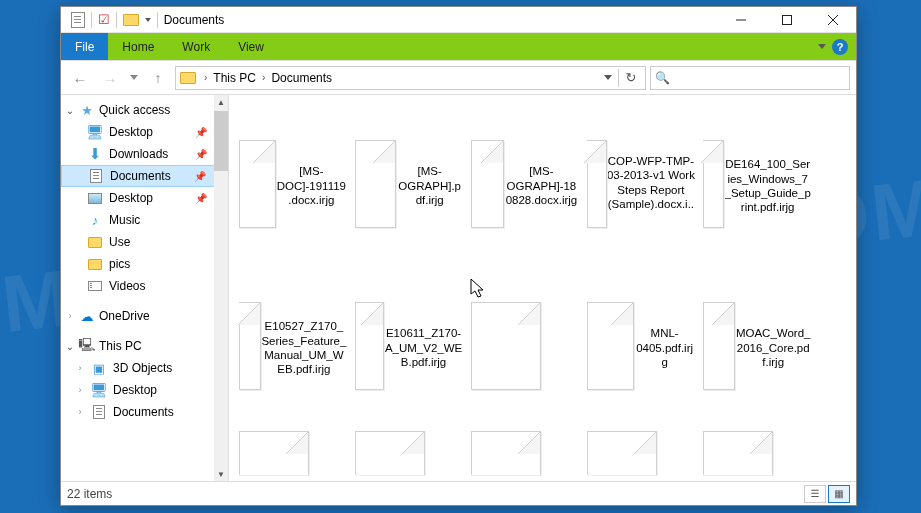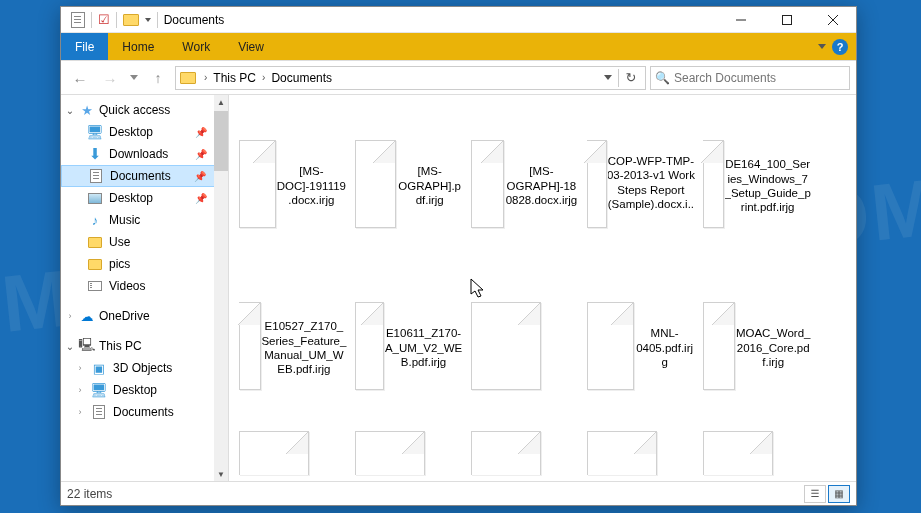--- a/index.html
+++ b/index.html
@@ -9,21 +9,21 @@
 .titleqa { display:flex; align-items:center; gap:6px; margin-left:4px; }
 .title-icon-doc { width:14px; height:16px; background:#fff; border:1px solid #888; position:relative; }
 .title-icon-doc::before { content:""; position:absolute; left:2px; top:3px; width:7px; height:1px; background:#888; box-shadow: 0 3px 0 #888, 0 6px 0 #888; }
 .title-sep { width:1px; height:16px; background:#ccc; }
 .title-icon-folder { width:16px; height:12px; background:#ffd968; border:1px solid #d9a82b; border-radius:1px; position:relative; }
 .title-dd { width:0; height:0; border-left:3px solid transparent; border-right:3px solid transparent; border-top:4px solid #555; }
 .title-text { font-size: 12px; margin-left: 6px; color: #000; }
 .win-controls { margin-left: auto; display: flex; }
 .win-btn { width: 46px; height: 26px; display: flex; align-items: center; justify-content: center; font-size: 11px; color: #222; }
 
-.ribbon { height: 28px; display: flex; align-items: stretch; border-bottom: 1px solid #ddd; background:#eab308; }
+.ribbon { height: 28px; display: flex; align-items: stretch; border-bottom: 1px solid #ddd; background:#84cc16; }
 .ribbon .tab { padding: 0 14px; font-size: 12px; display: flex; align-items: center; color: #222; }
 .ribbon .tab.file { background: #1979ca; color: #fff; }
 .ribbon .ribbon-right { margin-left:auto; display:flex; align-items:center; gap:6px; padding-right:8px; }
 .chev-down { width:0; height:0; border-left:4px solid transparent; border-right:4px solid transparent; border-top:5px solid #555; }
 .help-icon { width:16px; height:16px; border-radius:50%; background:#1979ca; color:#fff; font-size:11px; display:flex; align-items:center; justify-content:center; font-weight:bold; }
 
 .navbar { height: 34px; display: flex; align-items: center; gap: 4px; padding: 2px 6px; border-bottom: 1px solid #ddd; background: #fff; }
 .nav-btn { width: 26px; height: 26px; display: flex; align-items: center; justify-content: center; color: #888; border-radius: 2px; }
 .nav-arrow { font-size:15px; }
 .nav-up { font-size:14px; }
@@ -149,21 +149,20 @@
       <span class="addr-chev">›</span>
       <span class="addr-seg">Documents</span>
       <div class="addr-right">
         <span class="addr-dd"></span>
         <span style="width:1px;height:18px;background:#ccc"></span>
         <span class="refresh-btn">↻</span>
       </div>
     </div>
     <div class="search-bar">
       <span class="search-icon">🔍</span>
-      <input placeholder="Search Documents" style="">
     </div>
   </div>
 
   <div class="content">
 
     <div class="sidebar">
       <div class="sb-scroll-track"></div>
       <div class="sb-scroll-arr" style="top:0">▲</div>
       <div class="sb-scroll-thumb"></div>
       <div class="sb-scroll-arr" style="bottom:0">▼</div>

